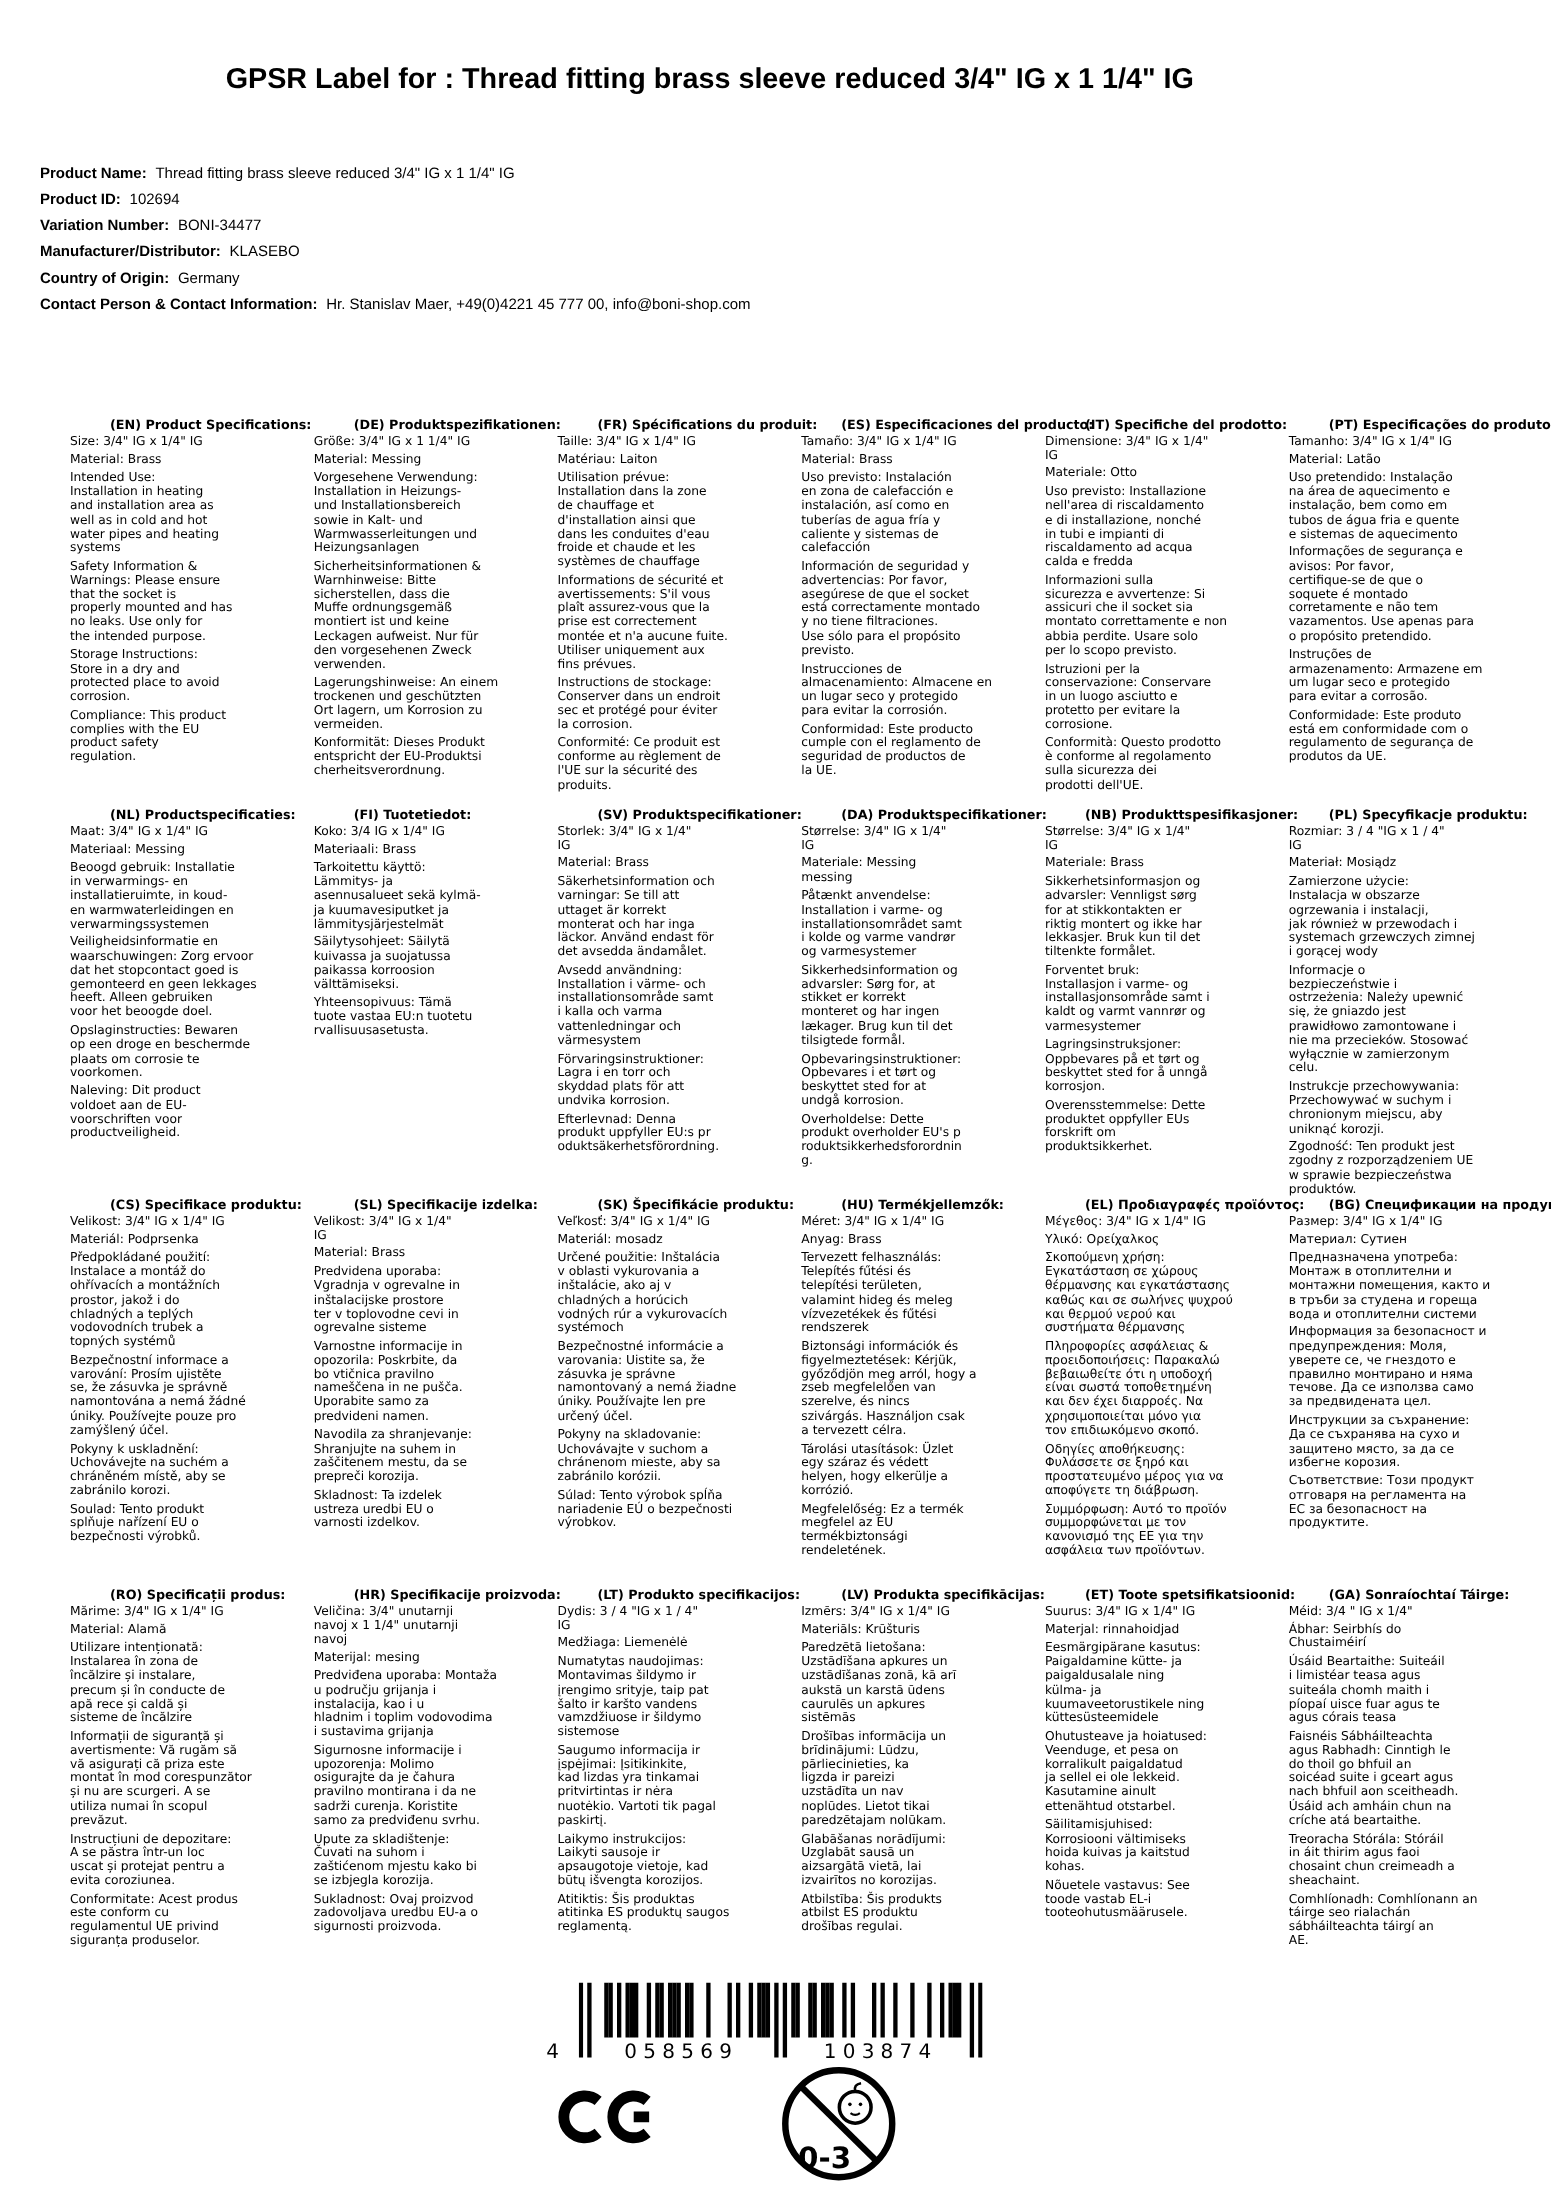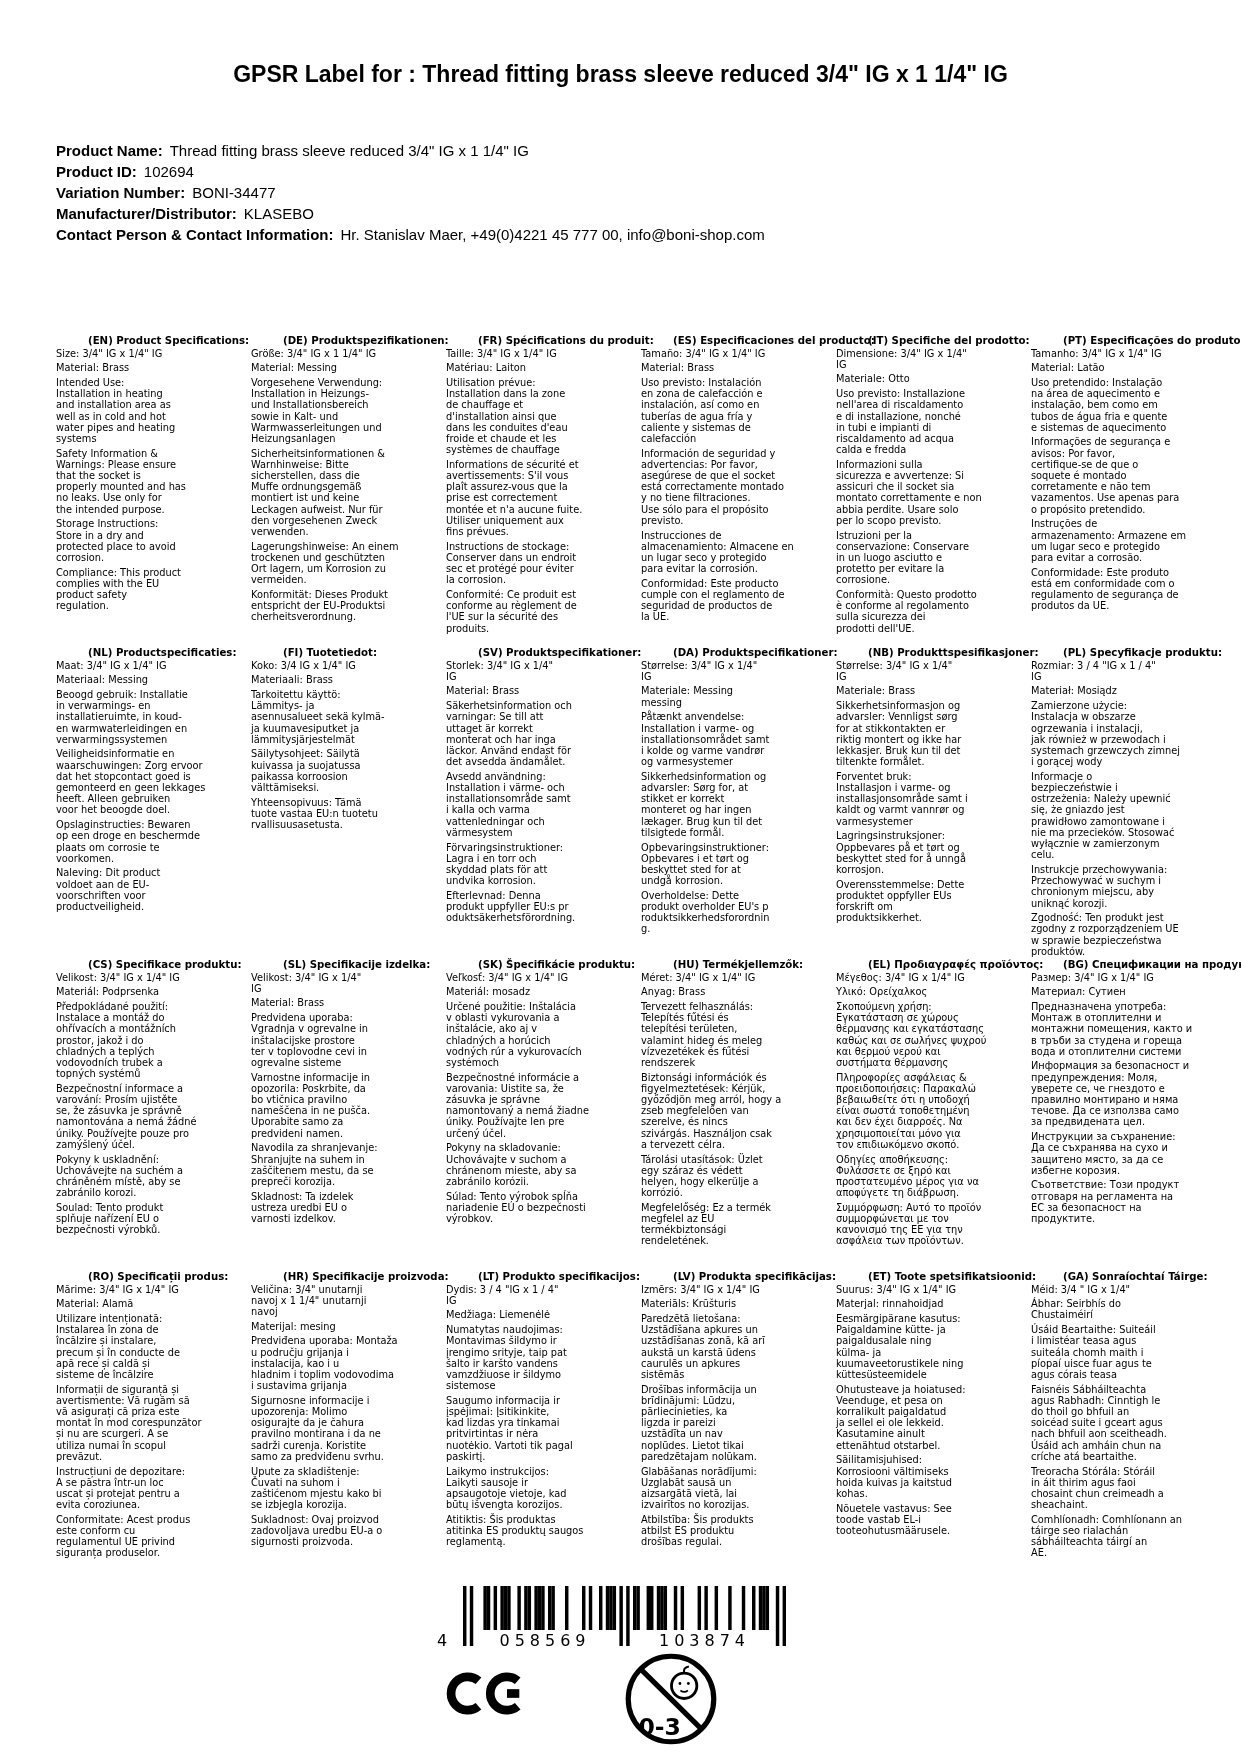--- a/index.html
+++ b/index.html
@@ -6,33 +6,33 @@
   html, body { background: #ffffff; }
   body {
     width: 1241px; height: 1754px;
     font-family: "DejaVu Sans", sans-serif;
     color: #000;
   }
   .page { position: relative; width: 1241px; height: 1754px; background: #fff; overflow: hidden; }
 
   .doc-title {
     padding-top: 42px;
-    margin: 16px auto;
+    margin: 4px auto;
     max-width: 880px;
-    text-align: center;
+    text-align: left;
     font-family: "Liberation Sans", sans-serif;
     font-size: 23px;
     line-height: 32px;
     font-weight: 700;
   }
 
   .product-info {
-    margin: 50px 0 0 56px;
+    margin: 50px 0 0 32px;
     font-family: "Liberation Sans", sans-serif;
-    font-size: 15px;
+    font-size: 12px;
     line-height: 21px;
   }
   .info-label { font-weight: 700; }
   .info-value { padding-left: 7px; }
 
   .lang-grid {
     position: absolute;
     left: 56px; top: 335px;
     display: grid;
     grid-template-columns: repeat(6, 178px);
@@ -91,20 +91,23 @@
   </div>
 
   <div class="info-row">
     <span class="info-label">Variation Number:</span><span class="info-value">BONI-34477</span>
   </div>
 
   <div class="info-row">
     <span class="info-label">Manufacturer/Distributor:</span><span class="info-value">KLASEBO</span>
   </div>
 
+  <div class="info-row">
+    <span class="info-label">Country of Origin:</span><span class="info-value">Germany</span>
+  </div>
 
   <div class="info-row">
     <span class="info-label">Contact Person &amp; Contact Information:</span><span class="info-value">Hr. Stanislav Maer, +49(0)4221 45 777 00, info@boni-shop.com</span>
   </div>
 </div>
 
   <div class="lang-grid">
   <div class="lang-cell">
     <div class="lang-title">(EN) Product Specifications:</div>
   <div class="lang-para">Size: 3/4" IG x 1/4" IG</div>

